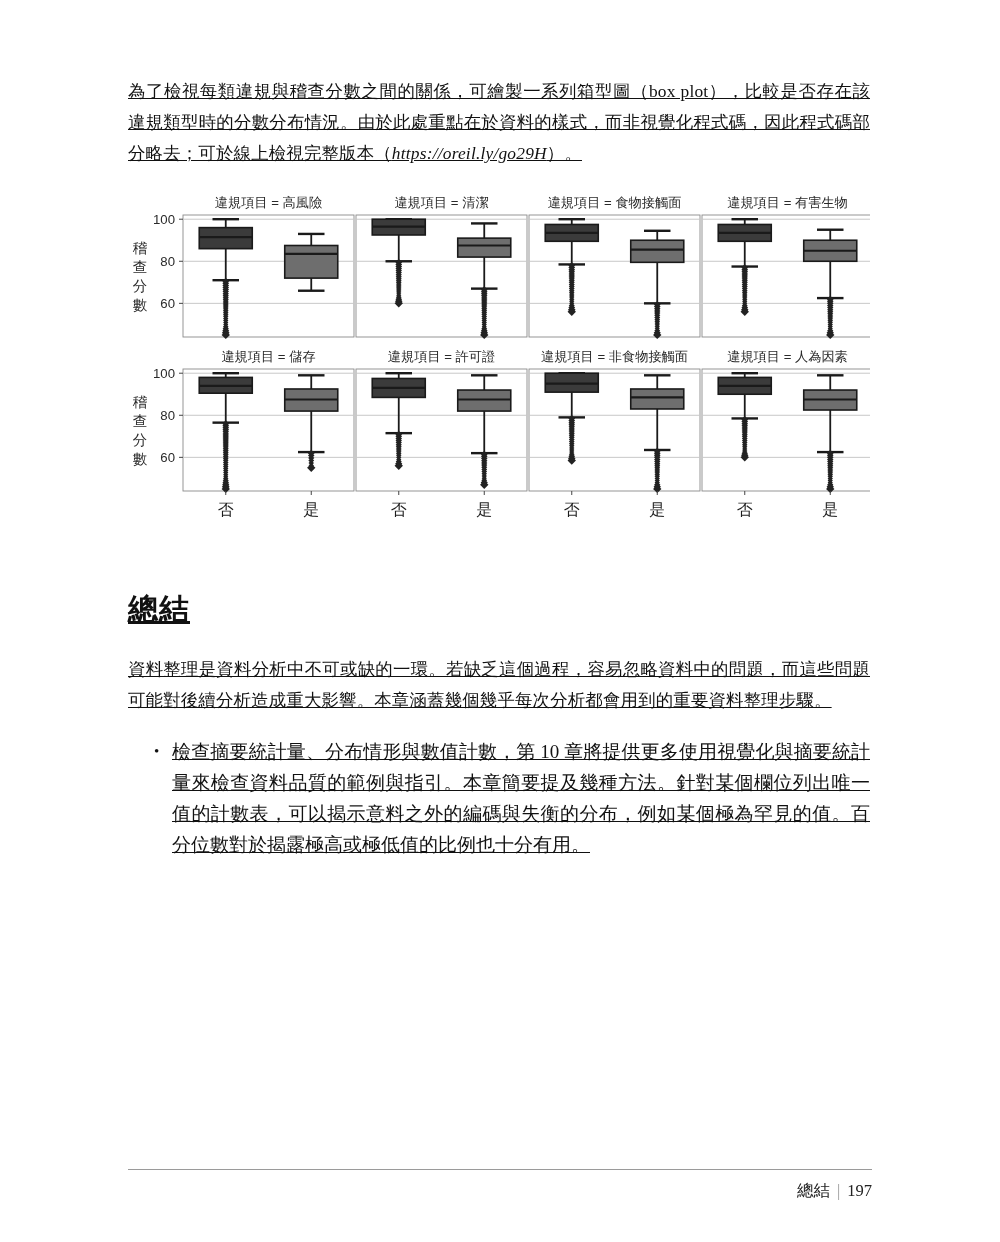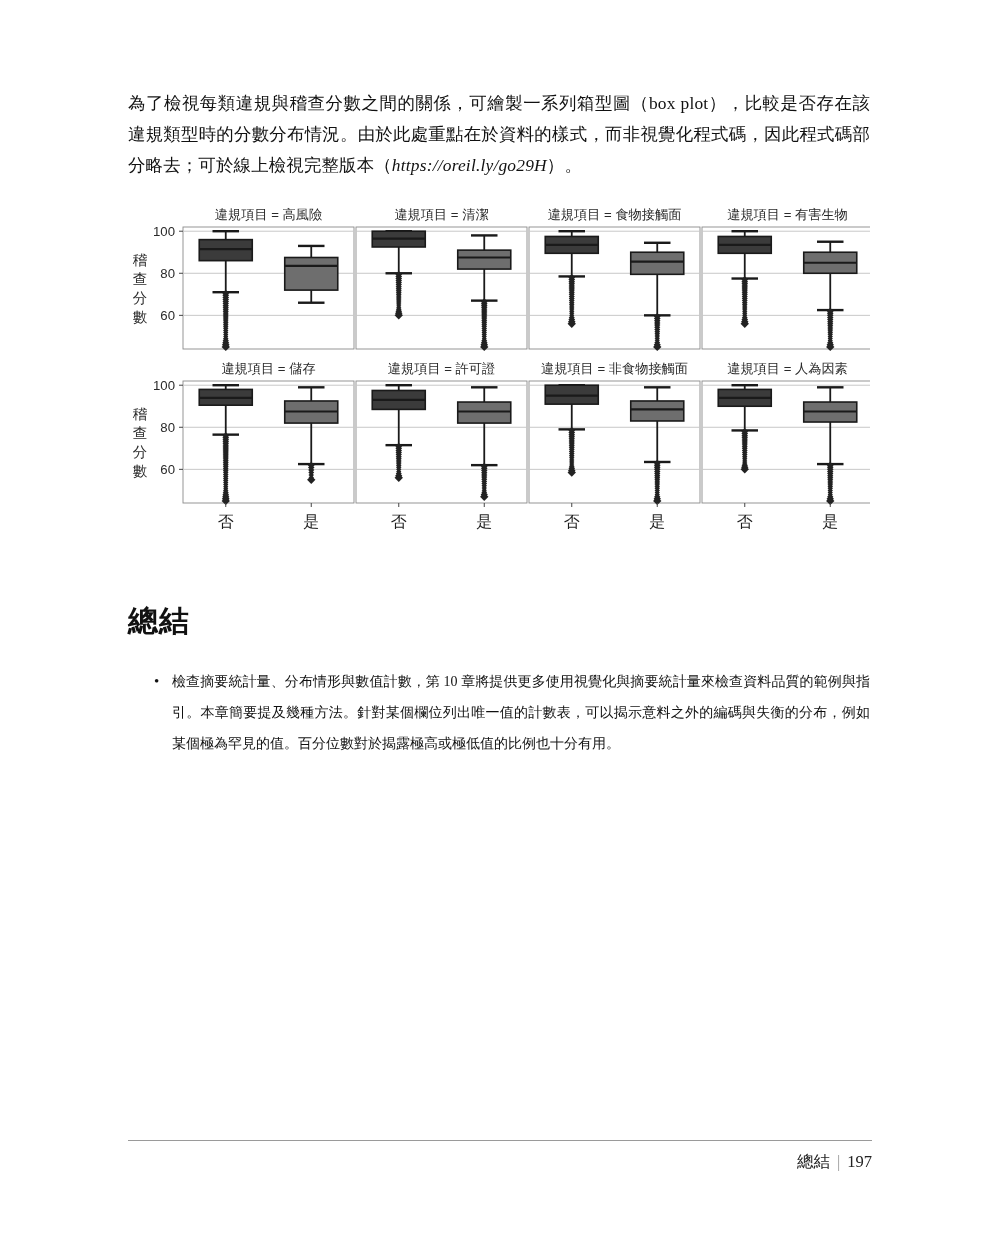--- a/index.html
+++ b/index.html
@@ -11,21 +11,21 @@
     color:#111111;
     position:relative;
     overflow:hidden;
   }
   .page{
     position:absolute; inset:0;
     padding:0;
   }
   .content{
     position:absolute;
-    left:128px; top:88px; width:742px;
+    left:128px; top:76px; width:742px;text-decoration:underline;
   }
   p.body{
     font-size:17.4px;
     line-height:31px;
     margin:0 0 20px 0;
     text-align:justify;
     text-justify:inter-ideograph;
     letter-spacing:0.2px;
   }
   p.body em{font-style:italic;}
@@ -43,37 +43,37 @@
     letter-spacing:1px;
     font-family:"Liberation Sans","DejaVu Sans",sans-serif;
   }
   ul.bullets{
     margin:4px 0 0 0;
     padding:0 0 0 26px;
     list-style:none;
   }
   ul.bullets li{
     position:relative;
-    font-size:14px;
+    font-size:19px;
     line-height:31px;
     margin:0 0 12px 0;
     text-align:justify;
     text-justify:inter-ideograph;
     padding-left:18px;
   }
   ul.bullets li:before{
     content:"\2022";
     position:absolute;
     left:0; top:0;
     font-size:15px;
     line-height:31px;
   }
   .footer{
     position:absolute;
-    left:128px; right:128px; bottom:69px;
+    left:128px; right:128px; bottom:40px;
     border-top:1px solid #9a9a9a;
     padding-top:10px;
     text-align:right;
     font-size:16.5px;
     color:#222;
   }
   .footer .sep{color:#999;padding:0 7px;}
   svg{display:block;}
   .fac-title{
     font-family:"Liberation Sans","DejaVu Sans",sans-serif;
@@ -653,20 +653,21 @@
             <text x="12" y="217.5" text-anchor="middle" class="ax-lab">稽</text>
             <text x="12" y="236.5" text-anchor="middle" class="ax-lab">查</text>
             <text x="12" y="255.5" text-anchor="middle" class="ax-lab">分</text>
             <text x="12" y="274.5" text-anchor="middle" class="ax-lab">數</text>
           </svg>
       </div>
     </div>
 
     <h2 class="section">總結</h2>
 
+    <p class="body">資料整理是資料分析中不可或缺的一環。若缺乏這個過程，容易忽略資料中的問題，而這些問題可能對後續分析造成重大影響。本章涵蓋幾個幾乎每次分析都會用到的重要資料整理步驟。</p>
 
     <ul class="bullets">
       <li>檢查摘要統計量、分布情形與數值計數，第 10 章將提供更多使用視覺化與摘要統計量來檢查資料品質的範例與指引。本章簡要提及幾種方法。針對某個欄位列出唯一值的計數表，可以揭示意料之外的編碼與失衡的分布，例如某個極為罕見的值。百分位數對於揭露極高或極低值的比例也十分有用。</li>
     </ul>
 
   </div>
 
   <div class="footer">
     <span>總結</span><span class="sep">|</span><span>197</span>
   </div>

